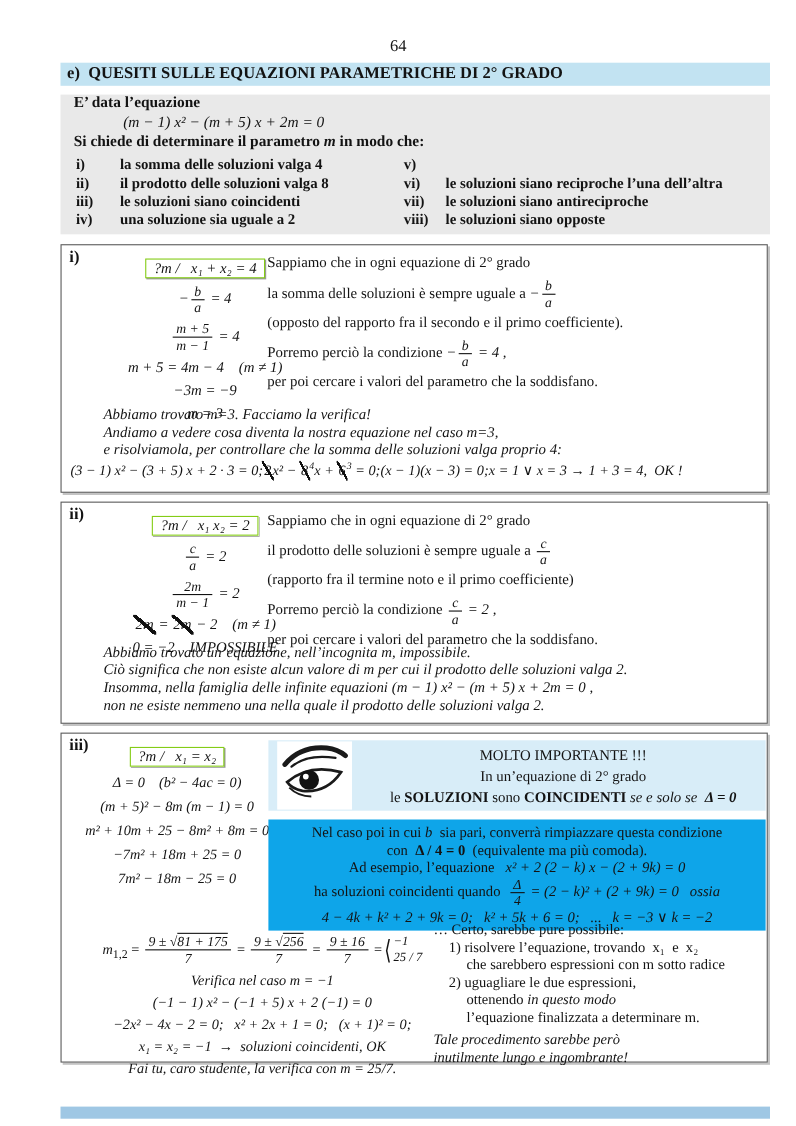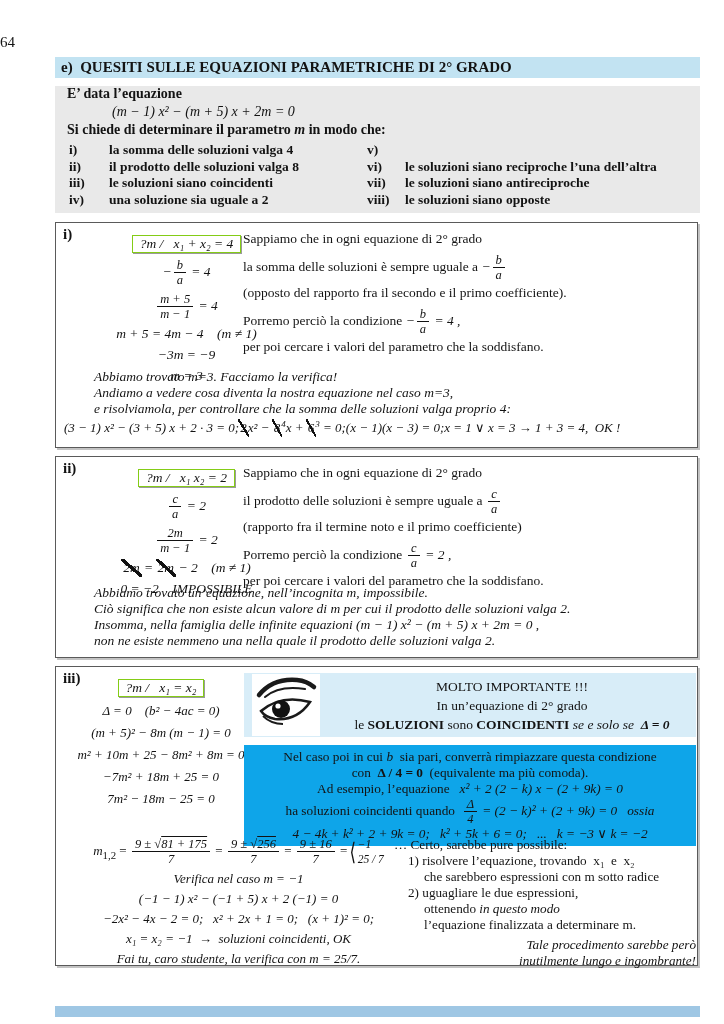--- a/index.html
+++ b/index.html
@@ -4,21 +4,21 @@
 <style>
   *{box-sizing:border-box}
   html,body{margin:0;padding:0;background:#fff}
   .page{position:relative;width:724px;height:1024px;background:#fff;overflow:hidden;
         font-family:"Liberation Serif","DejaVu Serif",serif;color:#131313}
   .m{white-space:pre-wrap;font-style:italic}
   .rm{font-style:normal}
   .it{font-style:italic}
   .b{font-weight:bold}
 
-  .pagenum{position:absolute;top:34px;left:0;right:0;text-align:left;font-size:15px}
+  .pagenum{position:absolute;top:34px;left:0;right:0;text-align:center;font-size:15px}
 
   .hbar{position:absolute;left:55px;top:57px;width:645px;background:#c2e3f2;
         font-weight:bold;font-size:15px;padding:2px 6px;white-space:pre-wrap}
 
   .intro{position:absolute;left:55px;top:86px;width:645px;height:127px;background:#e9e9e9;
          padding:0 8px 0 12px;font-size:14px}
   .intro .given{font-weight:bold}
   .intro .eq{margin:2px 0 2px 45px;font-size:14px}
   .intro .ask{font-weight:bold}
   .tasklist{display:flex;margin-top:4px;font-weight:bold;font-size:13.5px}
@@ -62,33 +62,33 @@
 
   .s3steps{position:absolute;left:15px;top:12px;width:180px;text-align:center;font-size:13px}
   .s3steps .step{margin:6px 0}
   .s3right{position:absolute;left:188px;top:6px;width:452px}
   .impbox{position:relative;background:#d8edf8;height:64px;padding:4px 4px 0 88px;
         text-align:center;font-size:13.5px;line-height:19px}
   .eyebox{position:absolute;left:8px;top:1px;width:68px;height:62px;background:#fff}
   .notebox{background:#0ea5e9;margin-top:8px;padding:4px 6px;text-align:center;
         font-size:13.3px;line-height:16px}
   .noteline{min-height:16px}
-  .s3bottom{position:absolute;left:10px;top:170px;width:345px;text-align:center;
+  .s3bottom{position:absolute;left:10px;top:182px;width:345px;text-align:center;
         font-size:13px;line-height:16px}
   .s3bottom .step{margin:4px 0}
   .msol{white-space:nowrap;margin-bottom:4px}
   .ovl{text-decoration:overline}
   .abrace{display:inline-block;vertical-align:middle;font-size:24px;line-height:1;
         transform:scaleX(.7);margin-left:1px;font-family:"DejaVu Serif",serif}
   .stack2{display:inline-block;vertical-align:middle;text-align:left;font-size:11.5px;
         line-height:1.3;font-style:italic}
   .s3alt{position:absolute;left:338px;top:170px;width:302px;font-size:13.2px;line-height:16px}
   .ind1{padding-left:14px}
   .ind2{padding-left:30px}
-  .tale{text-align:right;font-style:italic;margin-top:4px}
+  .tale{text-align:left;font-style:italic;margin-top:4px}
 
   .strip{position:absolute;left:55px;top:1006px;width:645px;height:11px;background:#9fc7e4}
 </style>
 </head>
 <body>
 
 <div class="page">
 
   <div class="pagenum">64</div>
 

